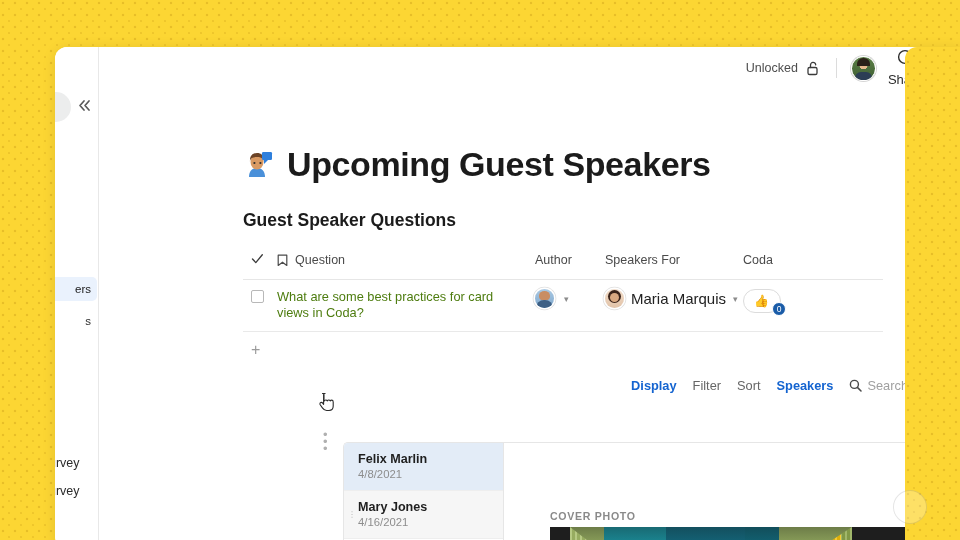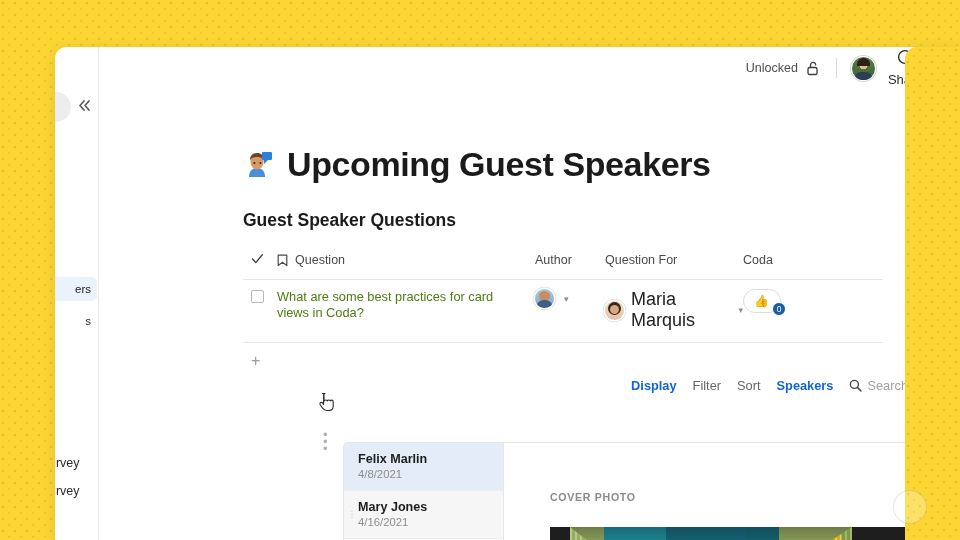--- a/index.html
+++ b/index.html
@@ -137,21 +137,21 @@
   }
   .cell-text { font-size: 12.8px; color: #4d7c0f; line-height: 1.22; width: 250px; }
   .chev { font-size: 9px; color: #8c8c8c; cursor: pointer; }
   .av { width: 19px; height: 19px; border-radius: 50%; box-shadow: 0 0 0 1.5px #fff, 0 0 0 2.3px #dedede; overflow:hidden; position:relative; flex:0 0 auto;}
   .av-a { background: linear-gradient(#a9c9e4, #7fa7cc); }
   .av-a::before { content:""; position:absolute; left:4px; top:2px; width:11px; height:9px; background:#c98d63; border-radius:50% 50% 40% 40%; }
   .av-a::after { content:""; position:absolute; left:1px; bottom:0; width:17px; height:8px; background:#3d5f84; border-radius:8px 8px 0 0; }
   .av-b { background: linear-gradient(#f1dcc9, #e2c3a8); }
   .av-b::before { content:""; position:absolute; left:3px; top:1px; width:13px; height:13px; background:#3a2319; border-radius:50%; }
   .av-b::after { content:""; position:absolute; left:5px; top:4px; width:9px; height:9px; background:#d9a880; border-radius:50%; }
-  .name-text { font-size: 18px; color: #222; }
+  .name-text { font-size: 15px; color: #222; }
   .vote-pill {
     display: flex; align-items: center; justify-content: center;
     width: 38px; height: 24px; border: 1.3px solid #dcdcdc; border-radius: 13px;
     background: #fff; position: relative; cursor: pointer;
   }
   .thumb { font-size: 12px; line-height: 1; }
   .vote-badge {
     position: absolute; right: -6px; bottom: -4px;
     width: 14px; height: 14px; border-radius: 50%;
     background: #1a5ca8; color: #fff; font-size: 8.5px;
@@ -197,21 +197,21 @@
   }
   .drag-dots span { display:block; }
   .card-detail { flex: 1 1 auto; position: relative; padding: 0 24px; }
   .detail-actions {
     position: absolute; right: 22px; top: 14px;
     display: flex; align-items: center; gap: 15px;
   }
   .kebab { font-size: 12px; color: #6e6e6e; line-height: 0.55; cursor: pointer; }
   .expand { width: 14px; height: 14px; cursor: pointer; }
   .cover-label {
-    position: absolute; left: 46px; top: 48px;
+    position: absolute; left: 46px; top: 67px;
     font-size: 10.6px; letter-spacing: 0.7px; color: #8a8a8a; font-weight: bold;
   }
   .cover-photo {
     position: absolute; left: 46px; top: 84px; width: 385px; height: 105px;
     background: #1e1e1e; overflow: hidden;
   }
   .cover-inner {
     position: absolute; left: 20px; top: 0; width: 282px; height: 100%;
     background:
       repeating-linear-gradient(90deg, rgba(255,255,255,0.16) 0 2px, rgba(0,0,0,0.10) 2px 5px),
@@ -329,21 +329,21 @@
           <div class="c-question">
             <svg width="11" height="13" viewBox="0 0 11 13">
               <path d="M1.2 1.2 h8.6 v10.2 l-4.3 -3.2 l-4.3 3.2 z" fill="none" stroke="#4a4a4a" stroke-width="1.2" stroke-linejoin="round"></path>
             </svg>
             <span class="th">Question</span>
           </div>
           <div class="c-author">
             <span class="th">Author</span>
           </div>
           <div class="c-qfor">
-            <span class="th">Question For</span>
+            <span class="th">Speakers For</span>
           </div>
           <div class="c-vote">
             <span class="th">Coda</span>
           </div>
         </div>
 
         <div class="trow tbody">
           <div class="c-check" style="padding-top:1px">
             <div class="checkbox"></div>
           </div>

